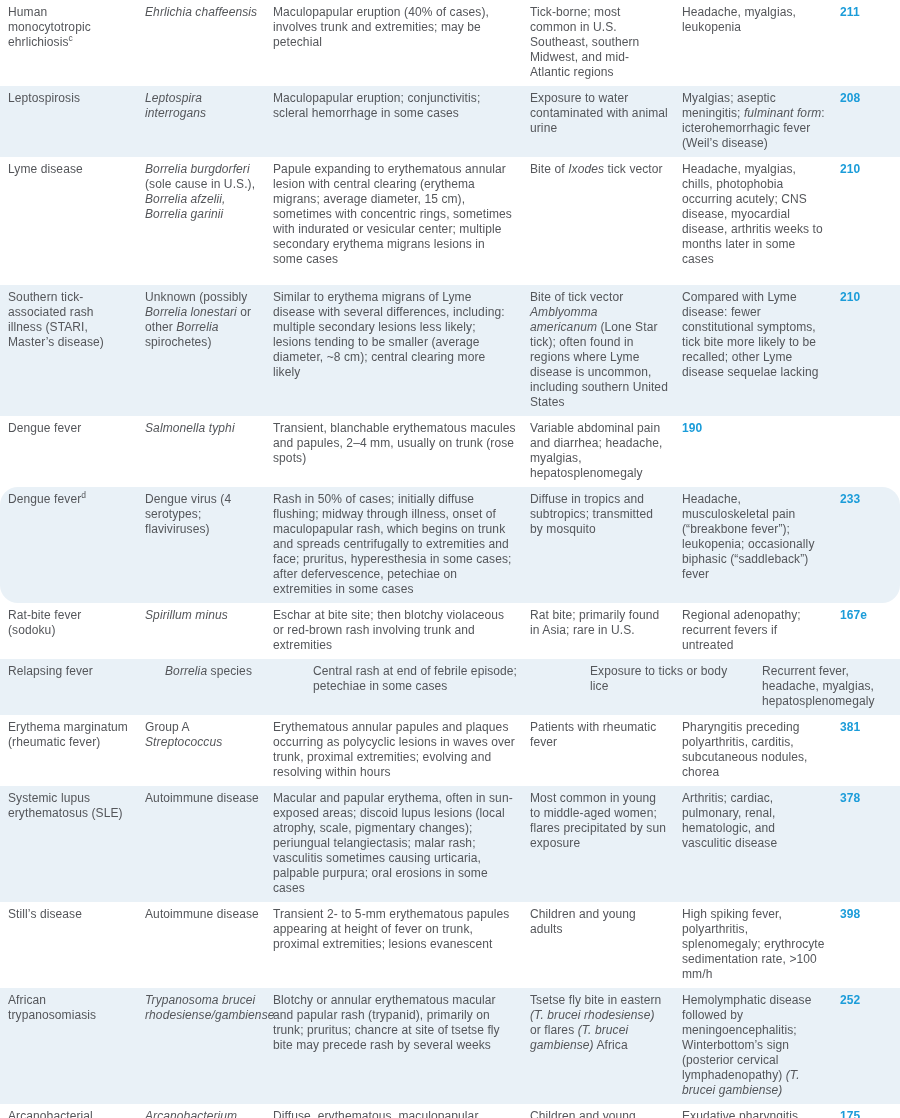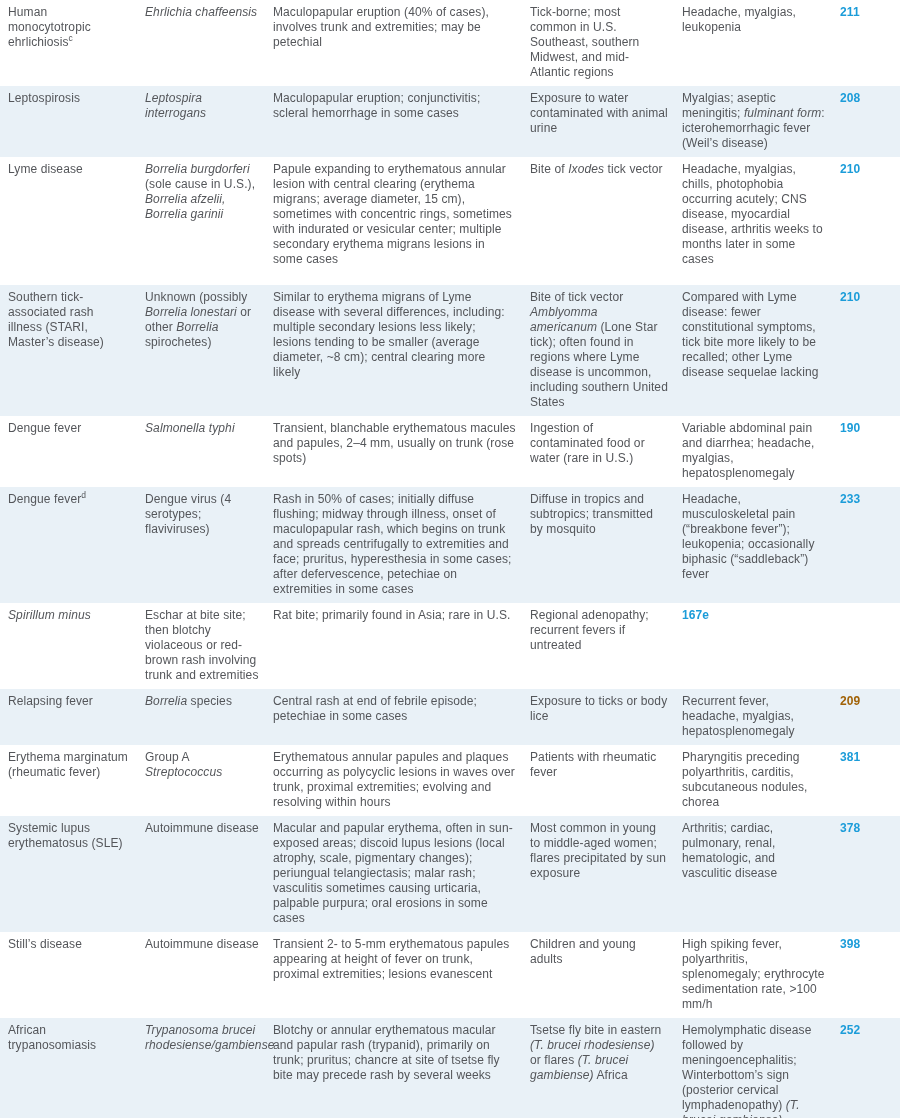--- a/index.html
+++ b/index.html
@@ -66,43 +66,43 @@
     <div class="cell"><span>Similar to erythema migrans of Lyme disease with several differences, including: multiple secondary lesions less likely; lesions tending to be smaller (average diameter, ~8 cm); central clearing more likely</span></div>
     <div class="cell"><span>Bite of tick vector </span><span class="it">Amblyomma americanum</span><span> (Lone Star tick); often found in regions where Lyme disease is uncommon, including southern United States</span></div>
     <div class="cell"><span>Compared with Lyme disease: fewer constitutional symptoms, tick bite more likely to be recalled; other Lyme disease sequelae lacking</span></div>
     <div class="cell chapter" style="color: rgb(27, 156, 217);">210</div>
   </div>
 
   <div class="row" style="min-height: 68px;">
     <div class="cell"><span>Dengue fever</span></div>
     <div class="cell"><span class="it">Salmonella typhi</span></div>
     <div class="cell"><span>Transient, blanchable erythematous macules and papules, 2–4 mm, usually on trunk (rose spots)</span></div>
-    <div class="cell"><span>Ingestion of contaminated food or water (rare in U.S.)</span></div>
     <div class="cell"><span>Variable abdominal pain and diarrhea; headache, myalgias, hepatosplenomegaly</span></div>
     <div class="cell chapter" style="color: rgb(27, 156, 217);">190</div>
   </div>
 
-  <div class="row alt" style="min-height: 115px;">
+  <div class="row alt" style="min-height: 115px; border-radius: 18px;">
     <div class="cell"><span>Dengue fever</span><sup>d</sup></div>
     <div class="cell"><span>Dengue virus (4 serotypes; flaviviruses)</span></div>
     <div class="cell"><span>Rash in 50% of cases; initially diffuse flushing; midway through illness, onset of maculopapular rash, which begins on trunk and spreads centrifugally to extremities and face; pruritus, hyperesthesia in some cases; after defervescence, petechiae on extremities in some cases</span></div>
     <div class="cell"><span>Diffuse in tropics and subtropics; transmitted by mosquito</span></div>
     <div class="cell"><span>Headache, musculoskeletal pain (“breakbone fever”); leukopenia; occasionally biphasic (“saddleback”) fever</span></div>
     <div class="cell chapter" style="color: rgb(27, 156, 217);">233</div>
   </div>
 
   <div class="row" style="min-height: 52px;">
+    <div class="cell"><span>Rat-bite fever (sodoku)</span></div>
     <div class="cell"><span class="it">Spirillum minus</span></div>
     <div class="cell"><span>Eschar at bite site; then blotchy violaceous or red-brown rash involving trunk and extremities</span></div>
     <div class="cell"><span>Rat bite; primarily found in Asia; rare in U.S.</span></div>
     <div class="cell"><span>Regional adenopathy; recurrent fevers if untreated</span></div>
     <div class="cell chapter" style="color: rgb(27, 156, 217);">167e</div>
   </div>
 
-  <div class="row alt" style="min-height: 52px;">
+  <div class="row alt" style="min-height: 52px; gap: 20px;">
     <div class="cell"><span>Relapsing fever</span></div>
     <div class="cell"><span class="it">Borrelia</span><span> species</span></div>
     <div class="cell"><span>Central rash at end of febrile episode; petechiae in some cases</span></div>
     <div class="cell"><span>Exposure to ticks or body lice</span></div>
     <div class="cell"><span>Recurrent fever, headache, myalgias, hepatosplenomegaly</span></div>
     <div class="cell chapter" style="color: #a16207;">209</div>
   </div>
 
   <div class="row" style="min-height: 68px;">
     <div class="cell"><span>Erythema marginatum (rheumatic fever)</span></div>

